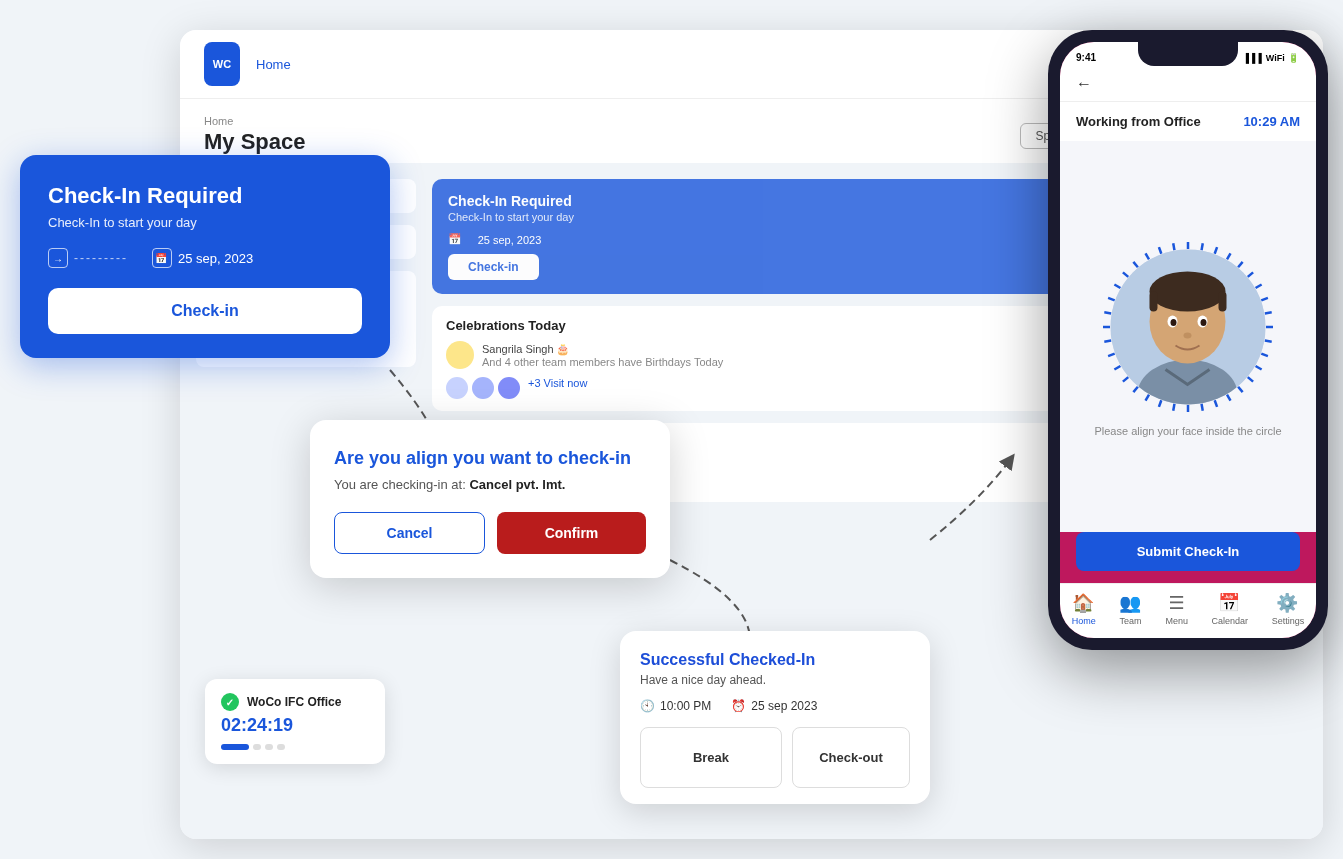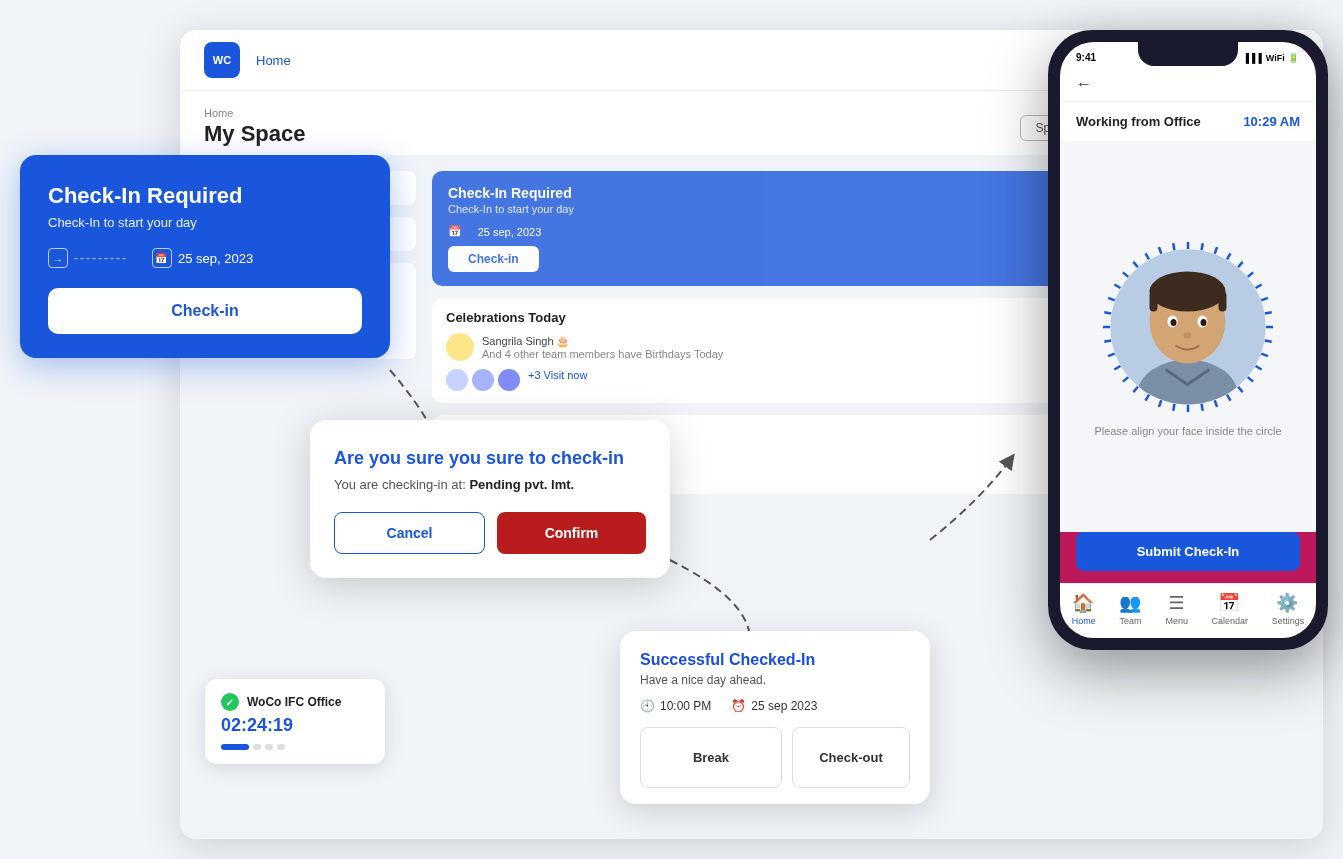--- a/index.html
+++ b/index.html
@@ -31,21 +31,21 @@
       display: flex;
       align-items: center;
       justify-content: space-between;
       border-bottom: 1px solid #eee;
     }
 
     .dash-logo {
       background: #1a56db;
       color: #fff;
       width: 36px;
-      height: 36px;
+      height: 44px;
       border-radius: 8px;
       display: flex;
       align-items: center;
       justify-content: center;
       font-size: 11px;
       font-weight: bold;
     }
 
     .dash-nav {
       display: flex;
@@ -787,24 +787,24 @@
     </div>
     <div class="checkin-info-item">
       <div class="icon-box">📅</div>
       <span>25 sep, 2023</span>
     </div>
   </div>
   <button class="checkin-btn">Check-in</button>
 </div>
 
 <div class="confirm-dialog">
-  <h3>Are you sure you sure to check-in</h3>
+  <h3>Are you align you want to check-in</h3>
   <p>
     <span>You are checking-in at:</span>
-    <strong>Pending pvt. lmt.</strong>
+    <strong>Cancel pvt. lmt.</strong>
   </p>
   <div class="confirm-btn-row">
     <button class="btn-cancel">Cancel</button>
     <button class="btn-confirm">Confirm</button>
   </div>
 </div>
 
 <div class="woco-card">
   <div class="woco-row">
     <div class="woco-check">✓</div>

